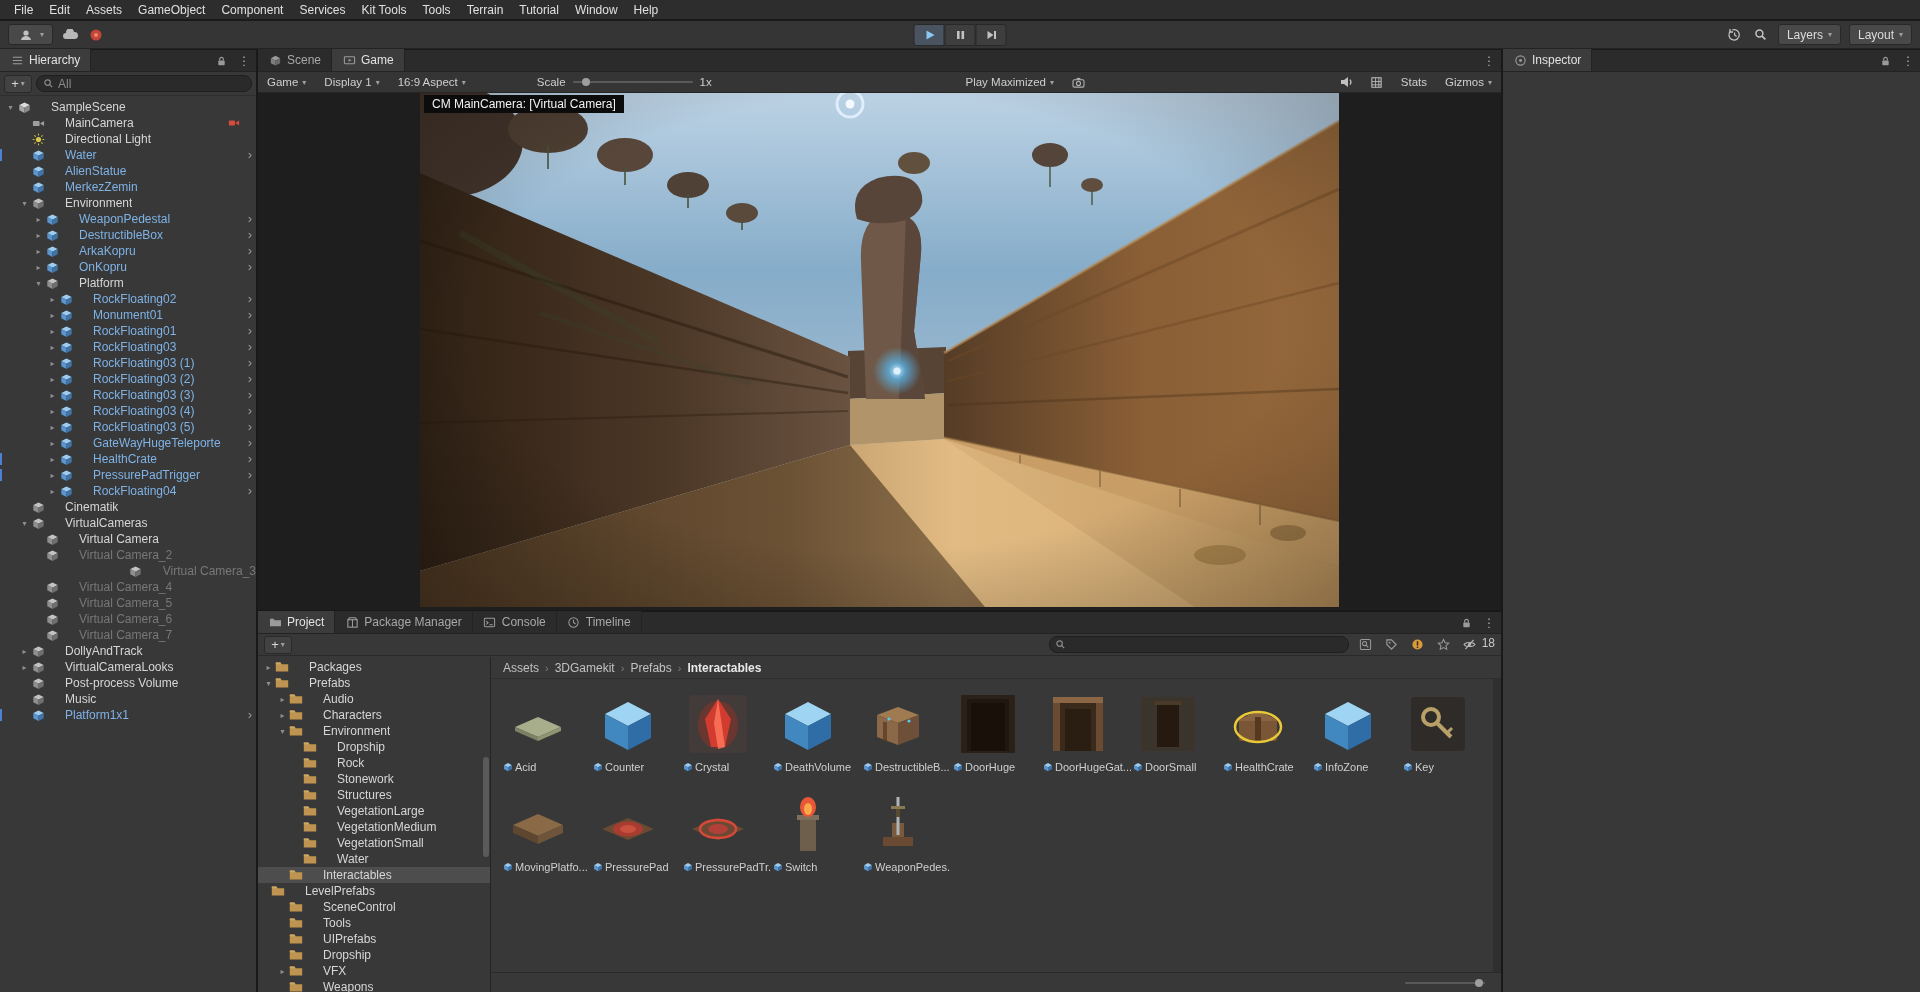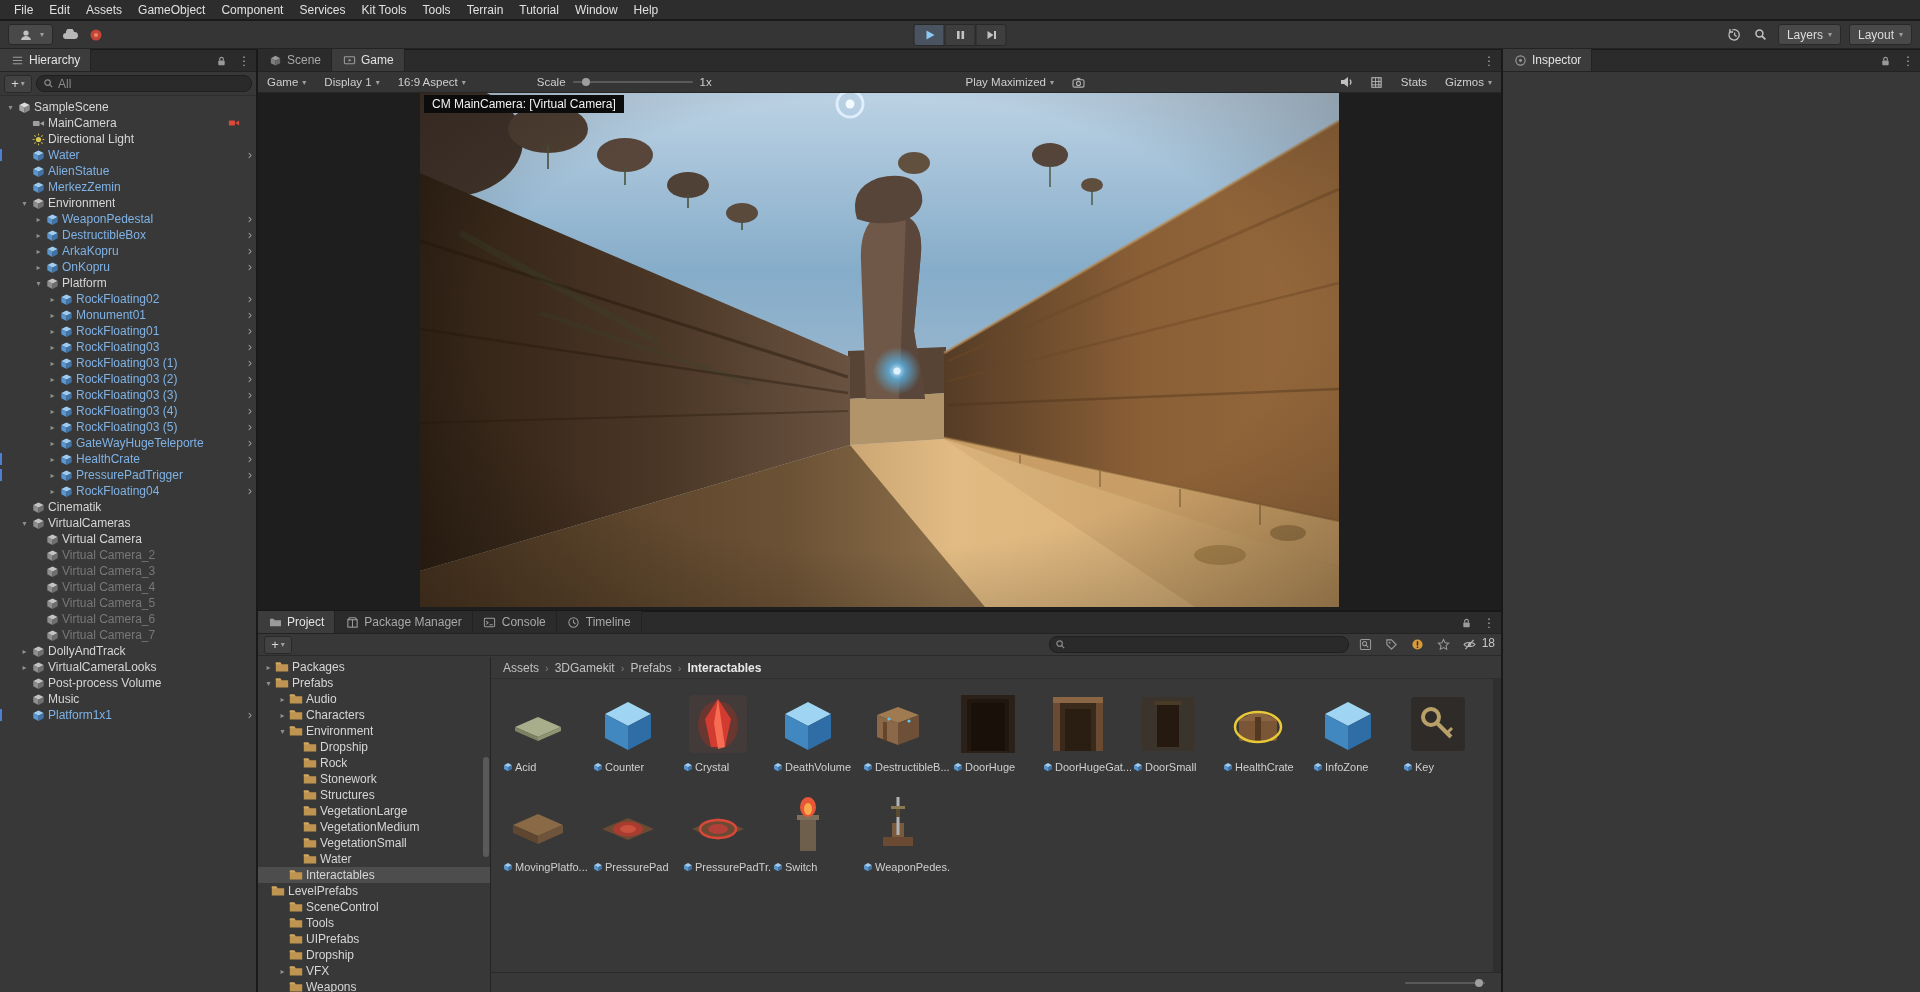--- a/index.html
+++ b/index.html
@@ -39,21 +39,21 @@
   .searchrow{height:24px;display:flex;align-items:center;gap:4px;padding:0 4px;background:#383838;border-bottom:1px solid #2e2e2e}
   .plus-btn{height:18px;min-width:28px;display:flex;align-items:center;justify-content:center;gap:2px;
             background:#424242;border:1px solid #292929;border-radius:3px;color:#d8d8d8;font-size:13px;padding:0 4px}
   .searchbox{flex:1;height:17px;background:#2a2a2a;border:1px solid #1f1f1f;border-radius:8px;
              display:flex;align-items:center;gap:4px;padding:0 5px;overflow:hidden}
   .search-val{color:#8a8a8a}
   .searchbox input{background:transparent;border:none;outline:none;color:#d2d2d2;width:100%;font-size:12px}
   .tree{position:absolute;top:47px;left:0;right:0;bottom:0;overflow:hidden;padding-top:2px}
   .tree-row{height:16px;display:flex;align-items:center;position:relative;white-space:nowrap;color:#d6d6d6}
   .tree-row .tri{width:13px;text-align:center;color:#8f8f8f;font-size:8px;flex:none}
-  .lbl{margin-left:3px;overflow:hidden;text-overflow:clip}
+  .lbl{margin-left:20px;overflow:hidden;text-overflow:clip}
   .lbl.blue{color:#7fb2e5}
   .lbl.dim{color:#787878}
   .parrow{position:absolute;right:4px;color:#9a9a9a;font-size:13px;line-height:10px}
   .marker{position:absolute;left:0;top:2px;bottom:2px;width:2px;background:#4f7fd0}
   .badge{margin-left:auto;margin-right:16px;display:inline-flex;width:12px;height:12px}
   .tree-row.selected{background:#4d4d4d}
   
   .gameview{position:absolute;left:0;top:0;width:100%;height:560px;background:#383838}
   .gv-toolbar{height:21px;background:#353535;border-bottom:1px solid #262626;display:flex;
               align-items:center;padding:0 6px;gap:12px;font-size:11.5px;color:#cfcfcf}
@@ -557,21 +557,21 @@
           <span class="tri"></span>
           <span class="obj-icon">
             <svg viewBox="0 0 14 14" width="13" height="13">
               <polygon points="7,1.5 12.6,4.4 7,7.3 1.4,4.4" fill="#c2c2c2"></polygon>
               <polygon points="1.4,4.4 7,7.3 7,12.8 1.4,9.9" fill="#8f8f8f"></polygon>
               <polygon points="12.6,4.4 7,7.3 7,12.8 12.6,9.9" fill="#6f6f6f"></polygon>
             </svg>
           </span>
           <span class="lbl dim">Virtual Camera_2</span>
         </div>
-        <div class="tree-row" style="padding-left: 32px;">
+        <div class="tree-row" style="padding-left: 32px; justify-content: flex-end;">
           <span class="tri"></span>
           <span class="obj-icon">
             <svg viewBox="0 0 14 14" width="13" height="13">
               <polygon points="7,1.5 12.6,4.4 7,7.3 1.4,4.4" fill="#c2c2c2"></polygon>
               <polygon points="1.4,4.4 7,7.3 7,12.8 1.4,9.9" fill="#8f8f8f"></polygon>
               <polygon points="12.6,4.4 7,7.3 7,12.8 12.6,9.9" fill="#6f6f6f"></polygon>
             </svg>
           </span>
           <span class="lbl dim">Virtual Camera_3</span>
         </div>

